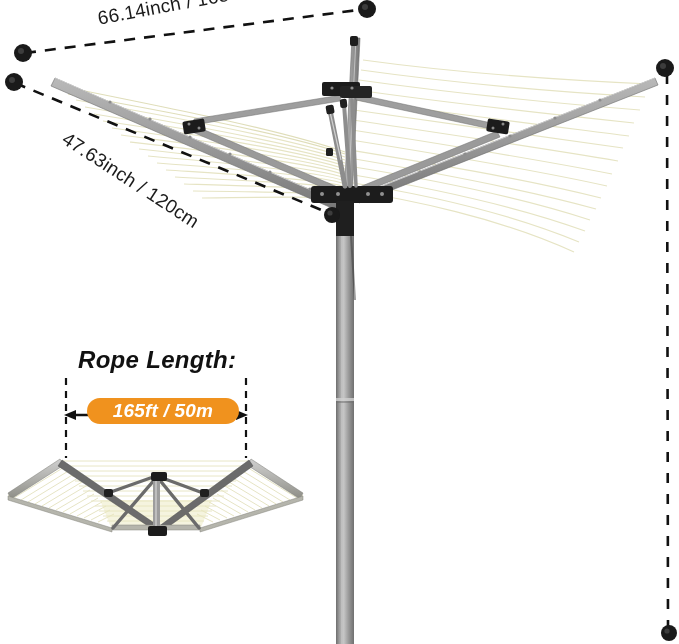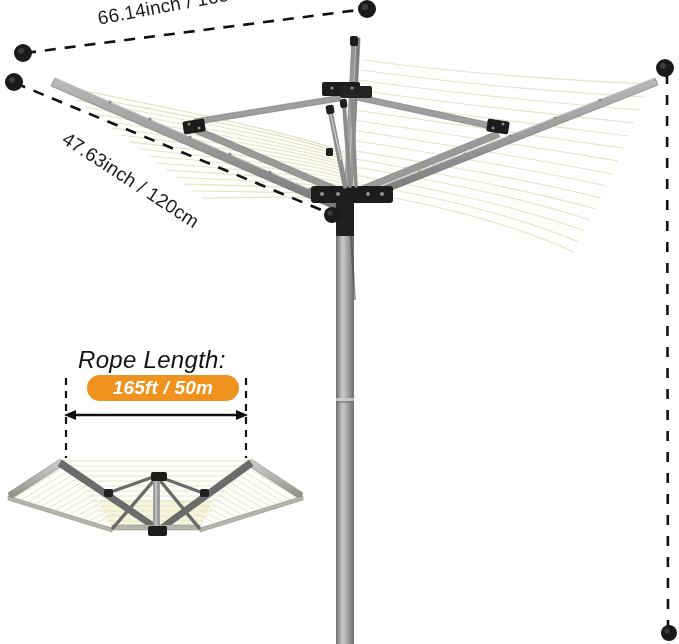--- a/index.html
+++ b/index.html
@@ -48,30 +48,30 @@
   #label-height {
     left: 479px;
     top: 341px;
     font-size: 19px;
   }
   #rope-title {
     position: absolute;
     left: 78px;
     top: 346px;
     font-size: 24px;
-    font-weight: normal;
+    font-weight: bold;
     font-style: italic;
     color: #111111;
     white-space: nowrap;
     letter-spacing: 0.3px;
   }
   #rope-badge {
     position: absolute;
     left: 87px;
-    top: 375px;
+    top: 398px;
     width: 152px;
     height: 26px;
     border-radius: 13px;
     background: #f0921e;
     display: flex;
     align-items: center;
     justify-content: center;
   }
   #rope-badge span {
     color: #ffffff;

